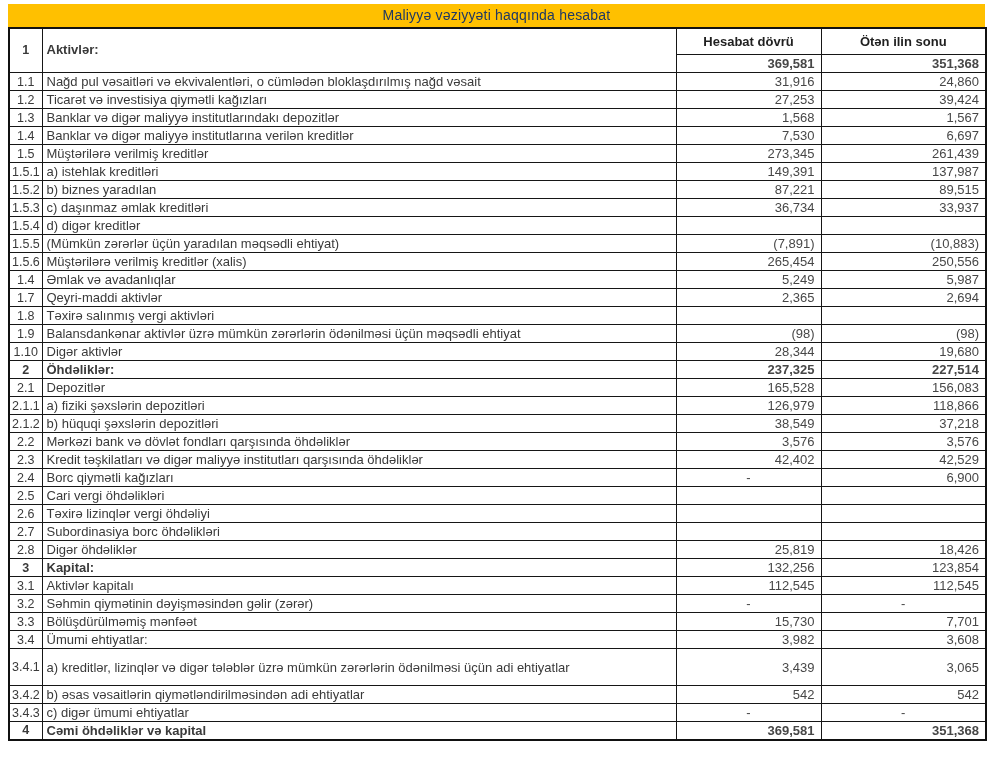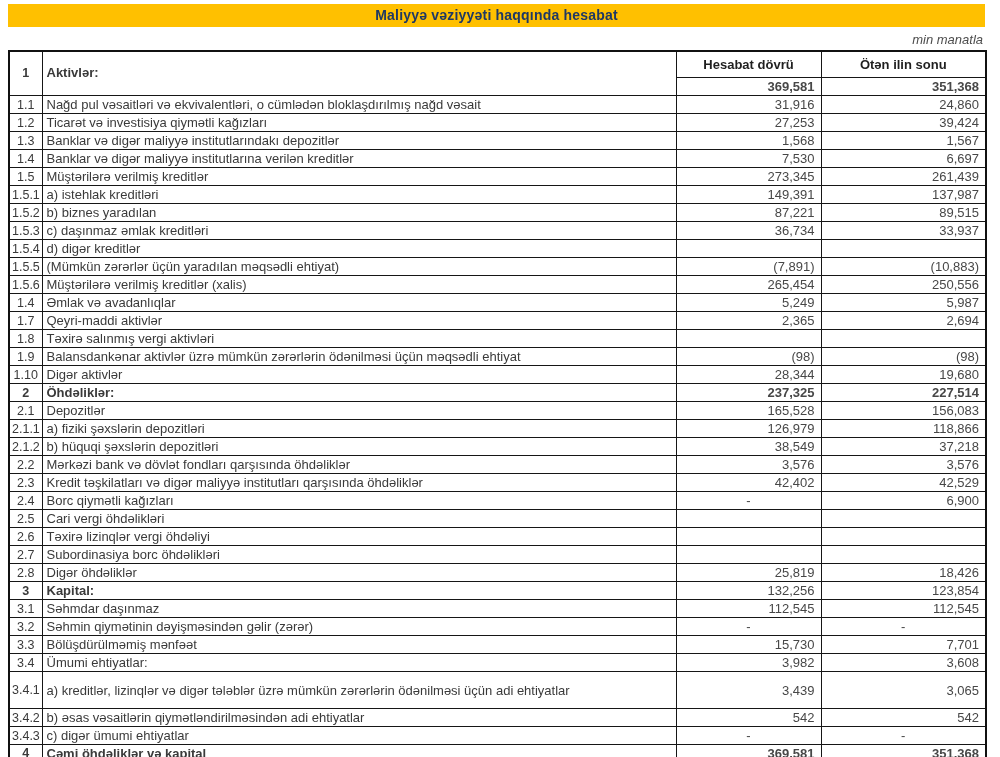--- a/index.html
+++ b/index.html
@@ -7,21 +7,21 @@
     width:1000px;height:757px;
     font-family:"Liberation Sans",sans-serif;
     color:#333;
     overflow:hidden;
   }
   .page{position:relative;padding:4px 8px 0 8px;width:984px;}
   .title-bar{
     width:977px;
     background:#FFC000;
     color:#1F3864;
-    font-weight:bold;
+    font-weight:normal;
     font-size:14px;
     text-align:center;
     padding:3px 0 4px 0;
     letter-spacing:.2px;
   }
   .unit-note{
     width:977px;
     text-align:right;
     font-style:italic;
     font-size:13px;
@@ -73,21 +73,20 @@
   }
   td.dash{text-align:center;}
   .b{font-weight:bold;color:#262626;}
   td.merged{vertical-align:bottom;padding-bottom:2px;}
 </style>
 </head>
 <body>
 
 <div class="page">
   <div class="title-bar" style="background: rgb(255, 192, 0); color: rgb(31, 56, 100);">Maliyyə vəziyyəti haqqında hesabat</div>
-  <div class="unit-note">min manatla</div>
   <table class="fin">
     <colgroup>
       <col style="width:33px">
       <col style="width:634px">
       <col style="width:145px">
       <col style="width:165px">
     </colgroup>
     <tbody>
         <tr class="hdr">
           <td class="num merged b" rowspan="2">1</td>
@@ -262,21 +261,21 @@
           <td class="val">18,426</td>
         </tr>
         <tr class="r">
           <td class="num b">3</td>
           <td class="label b">Kapital:</td>
           <td class="val">132,256</td>
           <td class="val">123,854</td>
         </tr>
         <tr class="r">
           <td class="num">3.1</td>
-          <td class="label">Səhmdar daşınmaz</td>
+          <td class="label">Aktivlər kapitalı</td>
           <td class="val">112,545</td>
           <td class="val">112,545</td>
         </tr>
         <tr class="r">
           <td class="num">3.2</td>
           <td class="label">Səhmin qiymətinin dəyişməsindən gəlir (zərər)</td>
           <td class="val dash">-</td>
           <td class="val dash">-</td>
         </tr>
         <tr class="r">

